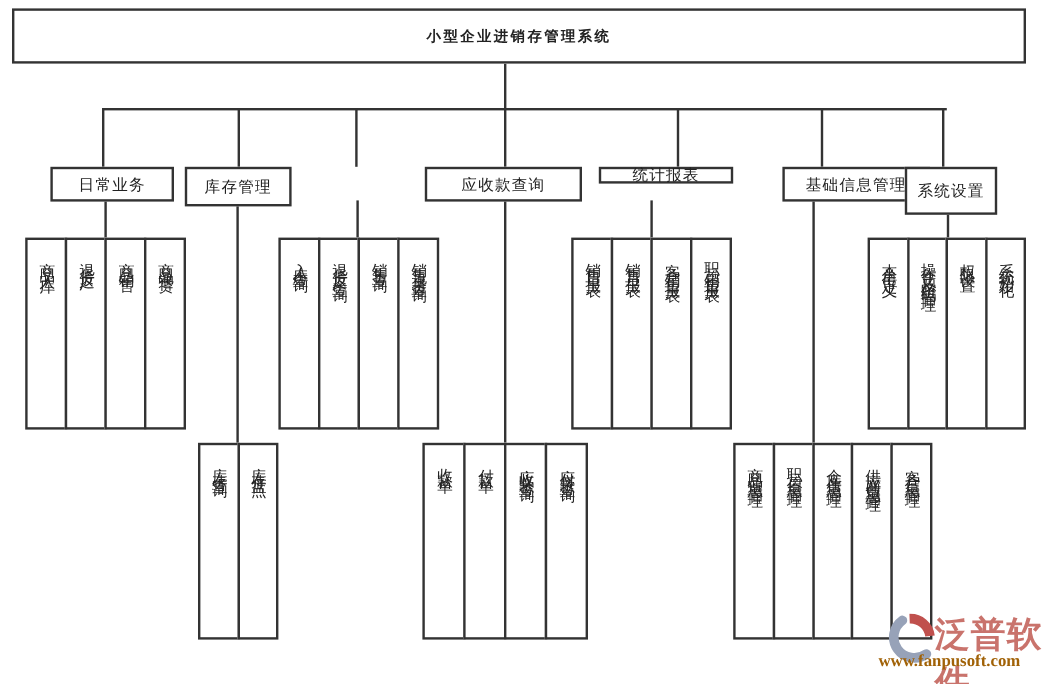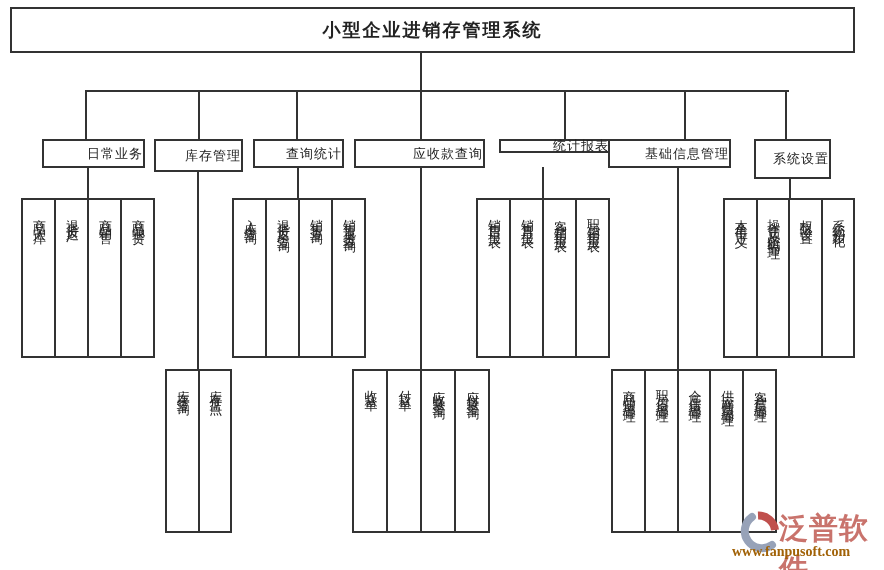--- a/index.html
+++ b/index.html
@@ -12,24 +12,24 @@
     overflow:hidden;
   }
   .node {
     position:absolute;
     box-sizing:border-box;
     border:2px solid #333333;
     background:#ffffff;
   }
   .title-box {
     display:flex; align-items:center; justify-content:center;
-    font-size:18px; font-weight:bold; letter-spacing:2px;
+    font-size:12px; font-weight:bold; letter-spacing:2px;
   }
   .branch {
-    display:flex; align-items:center; justify-content:flex-end;
+    display:flex; align-items:center; justify-content:center;
     font-size:13px; letter-spacing:1px; white-space:nowrap;
   }
   .group { position:absolute; display:flex; }
   .cell {
     box-sizing:border-box;
     border:2px solid #333333;
     background:#ffffff;
     flex:1;
     display:flex; justify-content:center;
   }
@@ -82,30 +82,27 @@
   <div class="node title-box" style="left:10px; top:7px; width:845px; height:46px;">
     <span>小型企业进销存管理系统</span>
   </div>
 
   <div class="node branch" style="left:42px;  top:139px; width:103px; height:29px;">
     <span>日常业务</span>
   </div>
   <div class="node branch" style="left:154px; top:139px; width:89px;  height:33px;">
     <span>库存管理</span>
   </div>
-  <div class="node branch" style="left:253px; top:139px; width:91px;  height:29px;">
-    <span>查询统计</span>
-  </div>
   <div class="node branch" style="left:354px; top:139px; width:131px; height:29px;">
     <span>应收款查询</span>
   </div>
   <div class="node branch" style="left:499px; top:139px; width:112px; height:14px;">
     <span>统计报表</span>
   </div>
-  <div class="node branch" style="left:608px; top:139px; width:123px; height:29px;">
+  <div class="node branch" style="left:652px; top:139px; width:123px; height:29px;">
     <span>基础信息管理</span>
   </div>
   <div class="node branch" style="left:754px; top:139px; width:77px;  height:40px;">
     <span>系统设置</span>
   </div>
 
   <div class="group" style="left:21px; top:198px; width:134px; height:160px;">
     <div class="cell">
         <span class="vtext">商品入库</span>
       </div>

